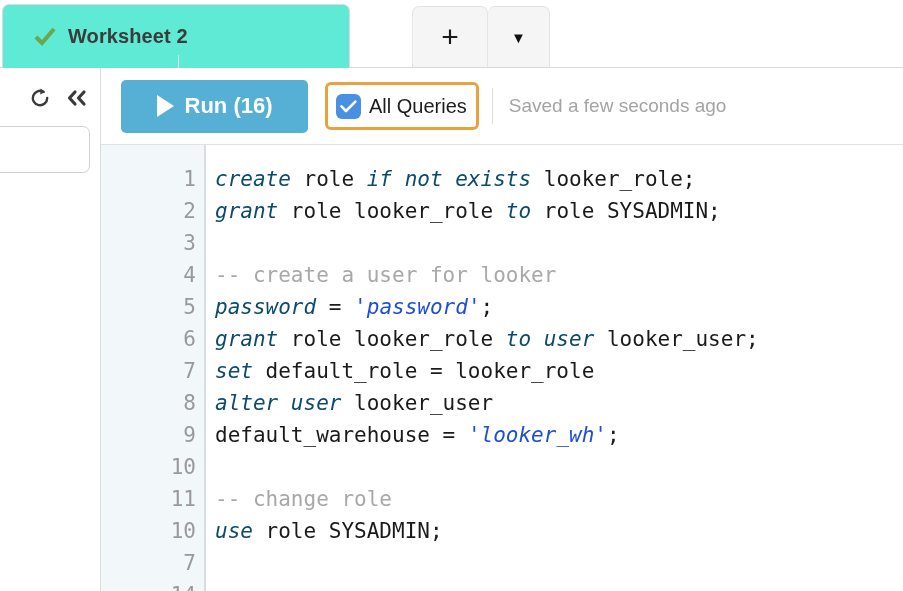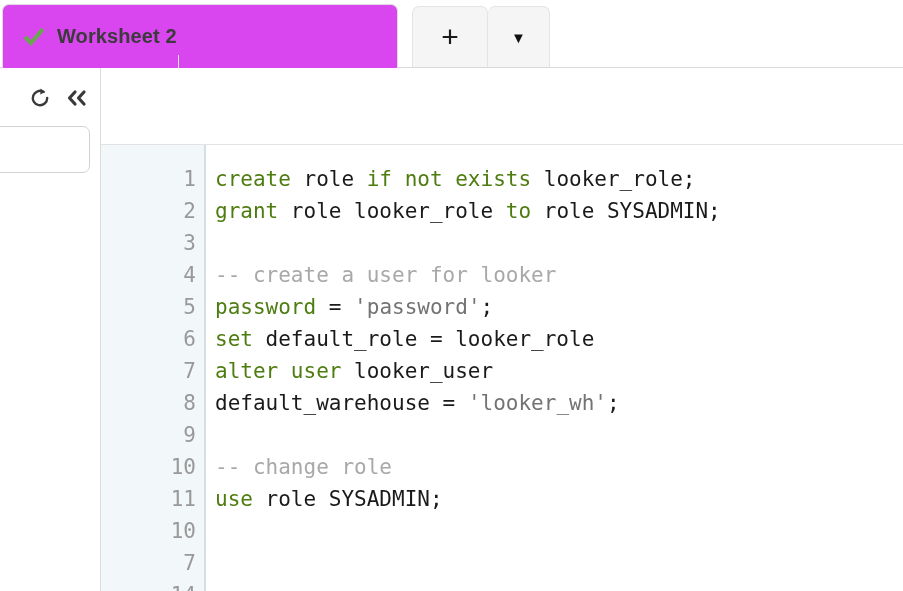--- a/index.html
+++ b/index.html
@@ -15,27 +15,27 @@
   
   .tabbar {
     position: absolute; left: 0; top: 0; width: 903px; height: 68px;
     background: #ffffff;
   }
   .tabbar-baseline {
     position: absolute; left: 0; top: 67px; width: 903px; height: 1px;
     background: #d9d9d9;
   }
   .tab-worksheet {
-    position: absolute; left: 2px; top: 4px; width: 396px; height: 64px;
-    background: #d946ef;
+    position: absolute; left: 2px; top: 4px; width: 348px; height: 64px;
+    background: #5eead4;
     border: 1px solid #dcdcdc;
     border-bottom: none;
     border-top-left-radius: 7px;
     border-top-right-radius: 7px;
-    display: flex; align-items: center; padding-left: 20px;
+    display: flex; align-items: center; padding-left: 31px;
     z-index: 3;
   }
   .tab-check {
     width: 22px; height: 22px; margin-right: 12px;
     display: inline-block; position: relative; flex: none;
   }
   .tab-check svg { display:block; }
   .tab-title {
     font-size: 20px; font-weight: bold; color: #3b3b3b;
     letter-spacing: 0.1px; white-space: nowrap;
@@ -149,22 +149,22 @@
     position: absolute; left: 114px; top: 0; right: 0;
     padding-top: 18px;
   }
   .ln, .cl {
     height: 32px; line-height: 32px;
     font-family: "DejaVu Sans Mono", monospace;
     font-size: 21px; white-space: pre;
   }
   .ln { color: #999999; }
   .cl { color: #1a1a1a; }
-  .kw  { color: #4d7c0f; }
-  .str { color: #737373; }
+  .kw  { color: #0c4a6e; font-style: italic; }
+  .str { color: #1d4ed8; font-style: italic; }
   .cmt { color: #a8a8a8; margin-top: 34px; }
 </style>
 </head>
 <body>
 
 <div id="app">
 
   <div class="tabbar">
 
     <div class="tab-worksheet">
@@ -199,20 +199,40 @@
         <svg width="24" height="20" viewBox="0 0 24 20">
           <path d="M10 4 L4.5 10 L10 16" stroke="#3a3a3a" stroke-width="3.2" fill="none" stroke-linecap="round" stroke-linejoin="round"></path>
           <path d="M19 4 L13.5 10 L19 16" stroke="#3a3a3a" stroke-width="3.2" fill="none" stroke-linecap="round" stroke-linejoin="round"></path>
         </svg>
       </span>
     </div>
     <div class="rail-input"></div>
   </div>
   <div class="rail-divider"></div>
 
+  <div class="toolbar">
+
+    <div class="run-button">
+      <span class="run-play"></span>
+      <span class="run-label">Run (16)</span>
+    </div>
+
+    <div class="allq-wrap">
+      <span class="allq-box">
+        <svg width="17" height="13" viewBox="0 0 17 13">
+          <path d="M1.5 6.4 L6 11 L15.3 1.6" stroke="#ffffff" stroke-width="2.6" fill="none" stroke-linecap="round" stroke-linejoin="round"></path>
+        </svg>
+      </span>
+      <span class="allq-label">All Queries</span>
+    </div>
+
+    <div class="tb-sep"></div>
+
+    <div class="saved-text">Saved a few seconds ago</div>
+  </div>
   <div class="toolbar-underline"></div>
 
   <div class="editor">
     <div class="gutter"></div>
     <div class="gutter-rule"></div>
     <div class="lines-nums" id="lineNums">
         <div class="ln">1</div>
         <div class="ln">2</div>
         <div class="ln">3</div>
         <div class="ln">4</div>
@@ -226,20 +246,21 @@
         <div class="ln">10</div>
         <div class="ln">7</div>
         <div class="ln">14</div>
       </div>
     <div class="lines-code" id="lineCode">
         <div class="cl"><span class="kw">create</span><span class="cl"> role </span><span class="kw">if not exists</span><span class="cl"> looker_role;</span></div>
         <div class="cl"><span class="kw">grant</span><span class="cl"> role looker_role </span><span class="kw">to</span><span class="cl"> role SYSADMIN;</span></div>
         <div class="cl">&nbsp;</div>
         <div class="cl"><span class="cmt">-- create a user for looker</span></div>
         <div class="cl"><span class="kw">password</span><span class="cl"> = </span><span class="str">'password'</span><span class="cl">;</span></div>
+        <div class="cl"><span class="kw">grant</span><span class="cl"> role looker_role </span><span class="kw">to user</span><span class="cl"> looker_user;</span></div>
         <div class="cl"><span class="kw">set</span><span class="cl"> default_role = looker_role</span></div>
         <div class="cl"><span class="kw">alter user</span><span class="cl"> looker_user</span></div>
         <div class="cl"><span class="cl">default_warehouse = </span><span class="str">'looker_wh'</span><span class="cl">;</span></div>
         <div class="cl">&nbsp;</div>
         <div class="cl"><span class="cmt">-- change role</span></div>
         <div class="cl"><span class="kw">use</span><span class="cl"> role SYSADMIN;</span></div>
         <div class="cl">&nbsp;</div>
       </div>
   </div>
 

